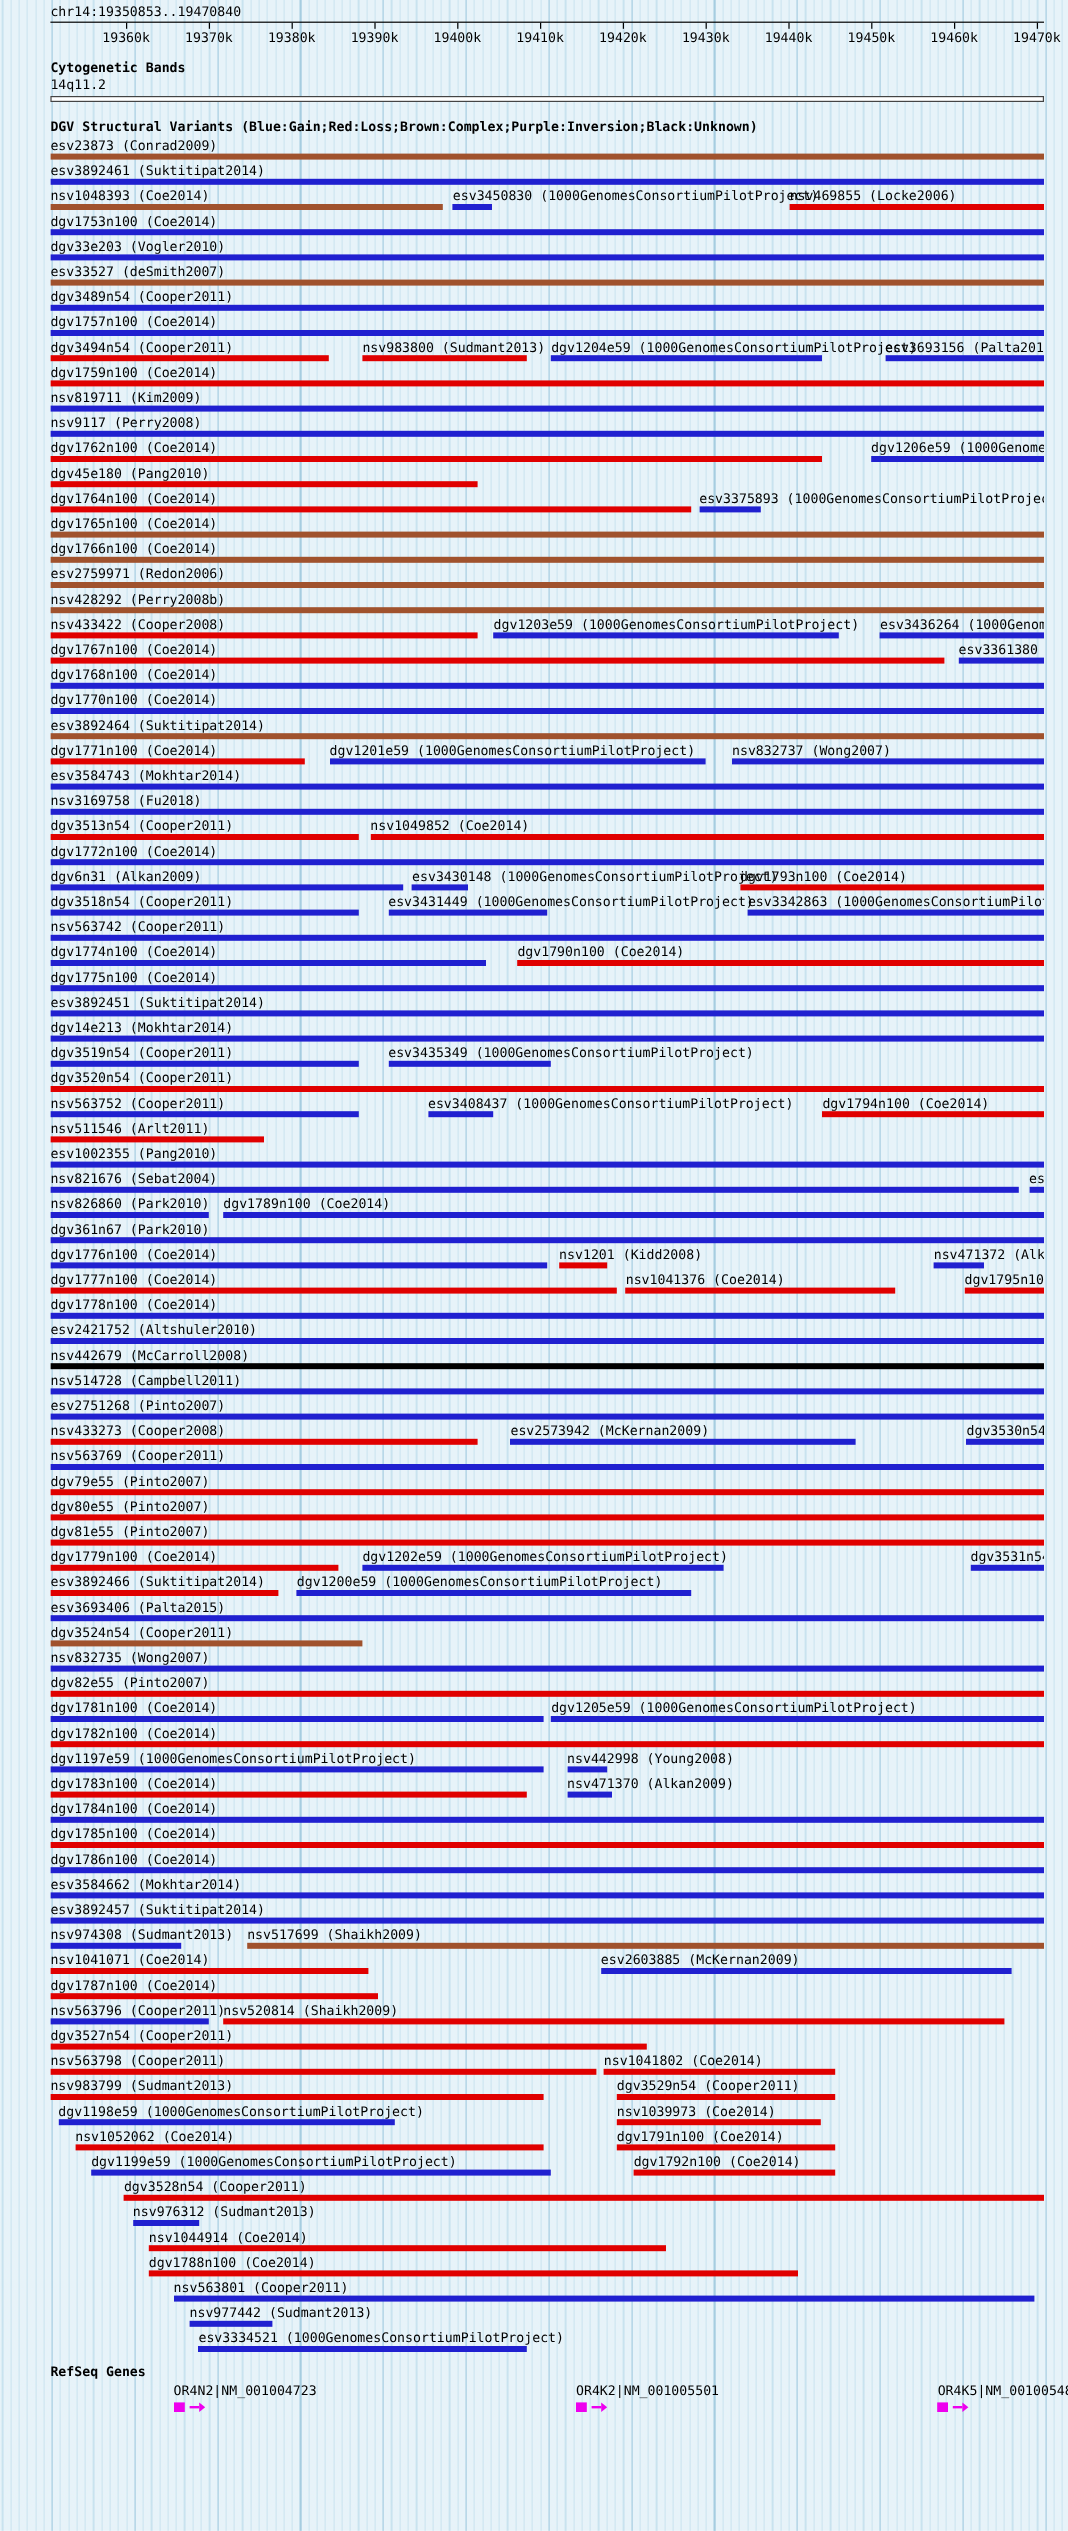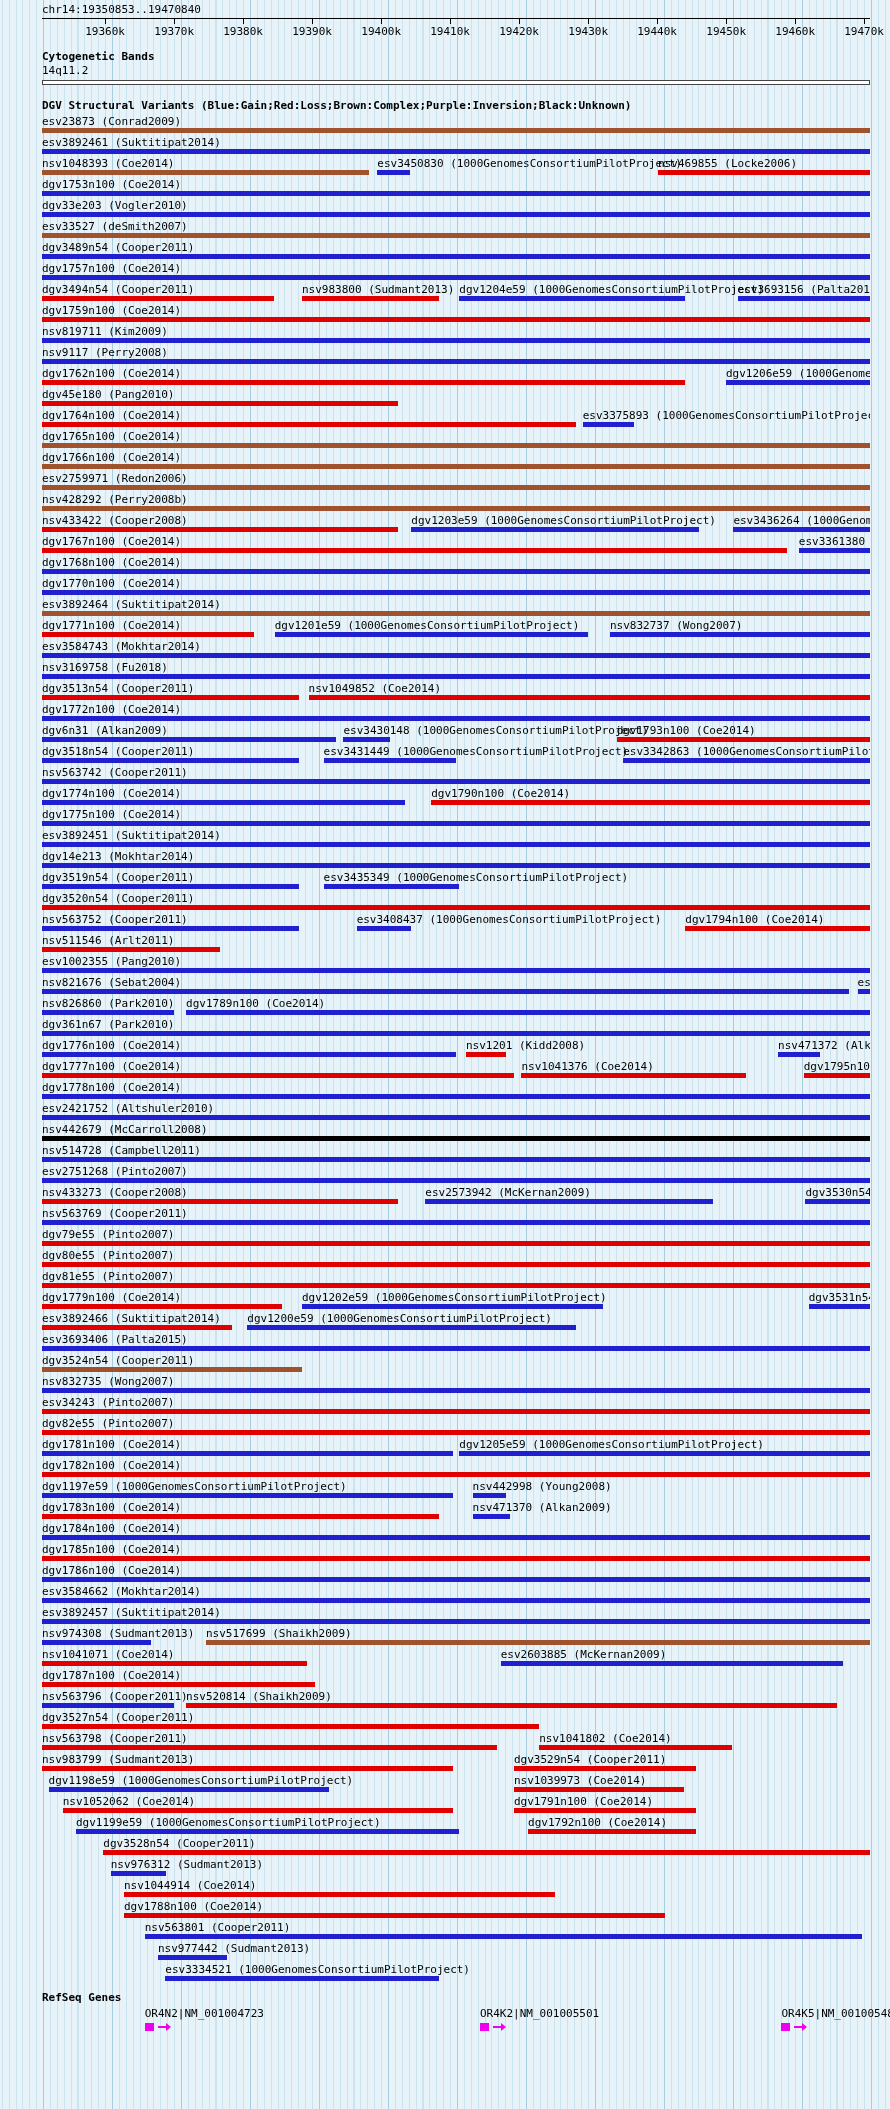--- a/index.html
+++ b/index.html
@@ -578,26 +578,20 @@
         </div>
       </div>
       <div class="vrow">
         <div class="feat" style="left: 0%; width: 100%;">
           <div class="flabel">nsv832735 (Wong2007)</div>
           <div class="fbar" style="background: rgb(32, 32, 208);"></div>
         </div>
       </div>
       <div class="vrow">
         <div class="feat" style="left: 0%; width: 100%;">
-          <div class="flabel">esv34243 (Pinto2007)</div>
-          <div class="fbar" style="background: rgb(224, 0, 0);"></div>
-        </div>
-      </div>
-      <div class="vrow">
-        <div class="feat" style="left: 0%; width: 100%;">
           <div class="flabel">dgv82e55 (Pinto2007)</div>
           <div class="fbar" style="background: rgb(224, 0, 0);"></div>
         </div>
       </div>
       <div class="vrow">
         <div class="feat" style="left: 0%; width: 49.6%;">
           <div class="flabel">dgv1781n100 (Coe2014)</div>
           <div class="fbar" style="background: rgb(32, 32, 208);"></div>
         </div>
         <div class="feat" style="left: 50.4%; width: 49.6%;">
@@ -701,21 +695,21 @@
         <div class="feat" style="left: 0%; width: 60%;">
           <div class="flabel">dgv3527n54 (Cooper2011)</div>
           <div class="fbar" style="background: rgb(224, 0, 0);"></div>
         </div>
       </div>
       <div class="vrow">
         <div class="feat" style="left: 0%; width: 55%;">
           <div class="flabel">nsv563798 (Cooper2011)</div>
           <div class="fbar" style="background: rgb(224, 0, 0);"></div>
         </div>
-        <div class="feat" style="left: 55.7%; width: 23.3%; margin-left: 36px;">
+        <div class="feat" style="left: 55.7%; width: 23.3%;">
           <div class="flabel">nsv1041802 (Coe2014)</div>
           <div class="fbar" style="background: rgb(224, 0, 0);"></div>
         </div>
       </div>
       <div class="vrow">
         <div class="feat" style="left: 0%; width: 49.6%;">
           <div class="flabel">nsv983799 (Sudmant2013)</div>
           <div class="fbar" style="background: rgb(224, 0, 0);"></div>
         </div>
         <div class="feat" style="left: 57%; width: 22%;">

